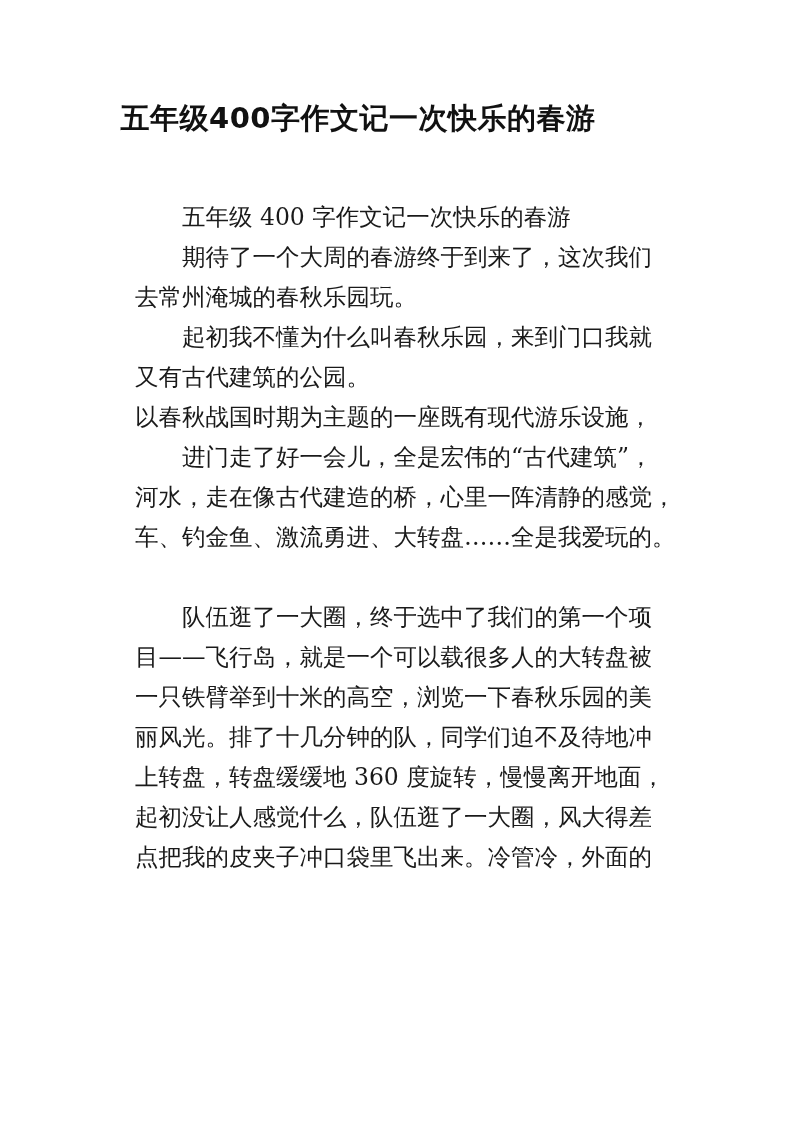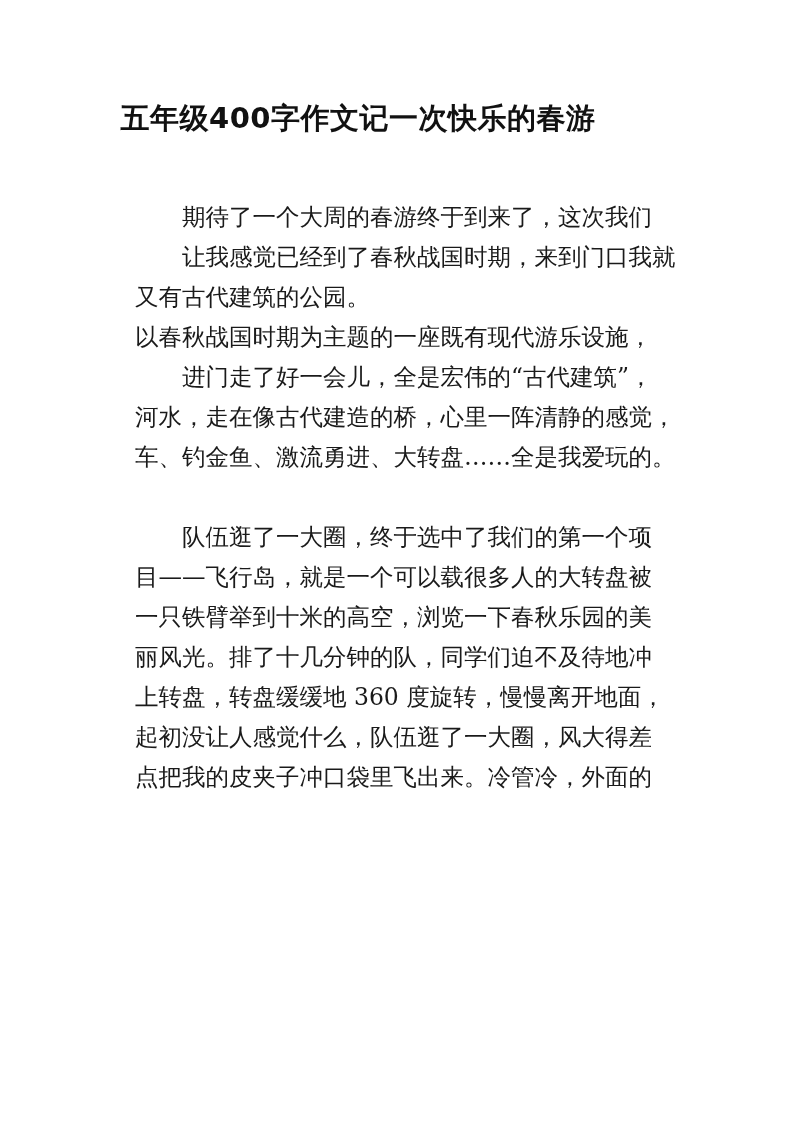--- a/index.html
+++ b/index.html
@@ -17,22 +17,24 @@
   .line { height: 40px; line-height: 40px; white-space: nowrap; }
   .indent { padding-left: 47px; }
   .gap { height: 40px; }
 </style>
 </head>
 <body>
 
 <div class="page">
   <div class="title">五年级400字作文记一次快乐的春游</div>
   <div class="body">
+    <div class="line indent">五年级 400 字作文记一次快乐的春游</div>
     <div class="line indent">期待了一个大周的春游终于到来了，这次我们</div>
-    <div class="line indent">让我感觉已经到了春秋战国时期，来到门口我就</div>
+    <div class="line">去常州淹城的春秋乐园玩。</div>
+    <div class="line indent">起初我不懂为什么叫春秋乐园，来到门口我就</div>
     <div class="line">又有古代建筑的公园。</div>
     <div class="line">以春秋战国时期为主题的一座既有现代游乐设施，</div>
     <div class="line indent">进门走了好一会儿，全是宏伟的“古代建筑”，</div>
     <div class="line">河水，走在像古代建造的桥，心里一阵清静的感觉，</div>
     <div class="line">车、钓金鱼、激流勇进、大转盘……全是我爱玩的。</div>
     <div class="line gap"></div>
     <div class="line indent">队伍逛了一大圈，终于选中了我们的第一个项</div>
     <div class="line">目——飞行岛，就是一个可以载很多人的大转盘被</div>
     <div class="line">一只铁臂举到十米的高空，浏览一下春秋乐园的美</div>
     <div class="line">丽风光。排了十几分钟的队，同学们迫不及待地冲</div>

